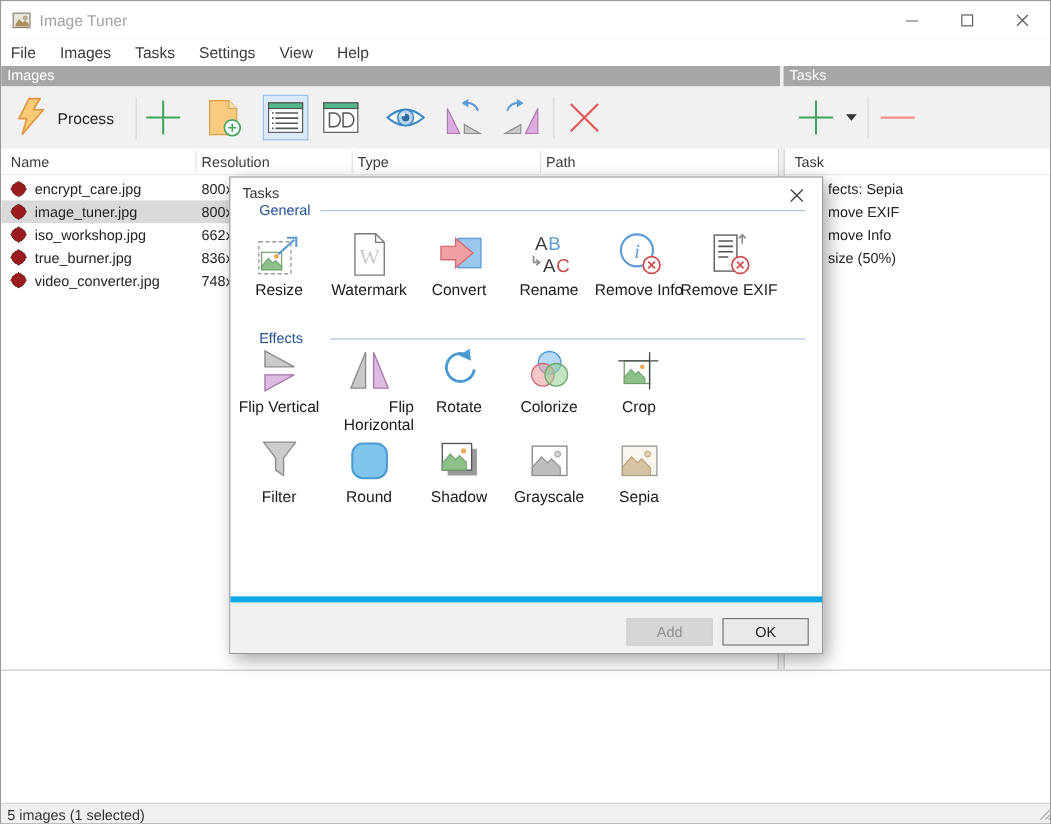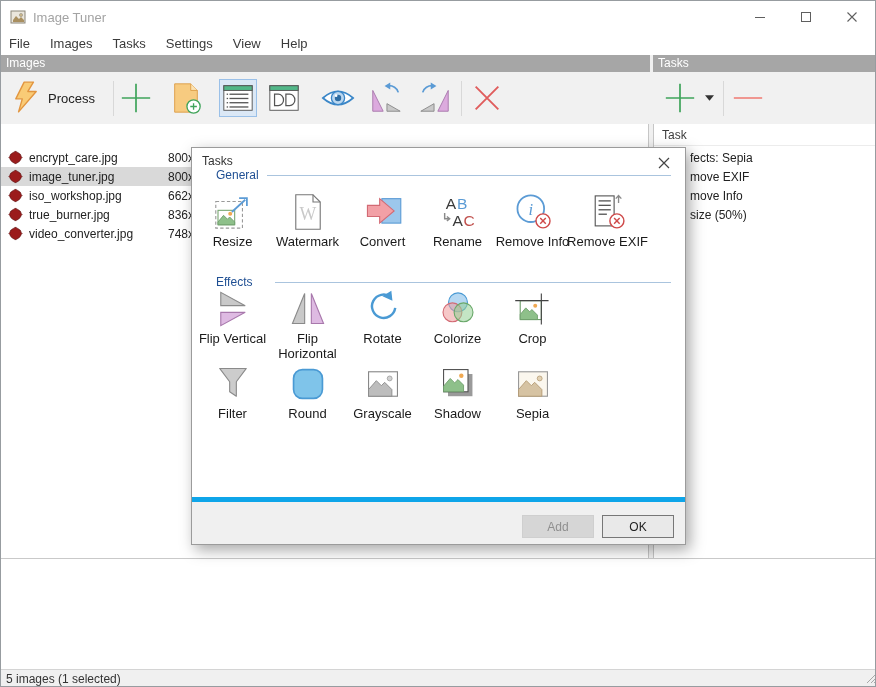--- a/index.html
+++ b/index.html
@@ -57,21 +57,21 @@
   
   .dialog { position:absolute; left:190px; top:146px; width:495px; height:398px; background:#fff; border:1px solid #9b9b9b; box-shadow:4px 5px 14px rgba(0,0,0,0.35); z-index:50; }
   .dlg-title { position:absolute; left:10px; top:6px; font-size:12px; color:#333; }
   .dlg-close { position:absolute; right:13px; top:7px; width:16px; height:16px; display:flex; align-items:center; justify-content:center; background:transparent; border:none; }
   .group-label { position:absolute; display:flex; align-items:center; left:24px; right:14px; }
   .group-label .gl-text { color:#1f4f93; font-size:12px; padding-right:8px; white-space:nowrap; }
   .group-label .gl-line { flex:1; border-top:1px solid #aac4de; }
   .cellrow { position:absolute; left:3px; width:470px; display:flex; }
   .cell { width:75px; display:flex; flex-direction:column; align-items:center; }
   .icon40 { width:40px; height:40px; }
-  .cell .lbl { font-size:13px; color:#1a1a1a; text-align:center; line-height:15px; margin-top:2px; }
+  .cell .lbl { font-size:13px; color:#1a1a1a; text-align:right; line-height:15px; margin-top:2px; }
   .cell .lbl.nw { white-space:nowrap; }
   .g-general { top:20px; } .r-general { top:44px; }
   .g-effects { top:127px;gap:15px; } .r-effects1 { top:141px; } .r-effects2 { top:216px; }
   .dlg-footer { position:absolute; left:0; bottom:0; width:100%; height:47px; background:#f0f0f0; border-top:5px solid #0ea5e9; }
   .dbtn { position:absolute; top:13px; width:72px; height:23px; font-size:12px; font-family:inherit; }
   .dbtn.add { left:330px; background:#d6d6d6; color:#8f8f8f; border:1px solid #cfcfcf; }
   .dbtn.ok  { left:410px; background:#e9e9e9; color:#222; border:1px solid #777; }
 </style>
 </head>
 <body>
@@ -210,20 +210,29 @@
     </button>
     <div class="tsep" style="left:722px"></div>
     <button class="tbtn" style="left:728px">
       <svg viewBox="0 0 36 36" width="34" height="34">
           <path d="M3 18 H33" stroke="#f0918b" stroke-width="2"></path>
         </svg>
     </button>
   </div>
 
   <div class="list-left">
+    <div class="colhead">
+      <span style="left:8px">Name</span>
+      <span style="left:167px">Resolution</span>
+      <span style="left:297px">Type</span>
+      <span style="left:454px">Path</span>
+      <div class="cdiv" style="left:162px"></div>
+      <div class="cdiv" style="left:292px"></div>
+      <div class="cdiv" style="left:449px"></div>
+    </div>
 
     <div class="lrow" style="top:24px">
       <span class="ficon"><svg viewBox="0 0 16 16" width="15" height="15">
             <path d="M8 1 C9.2 3 11 2 12 4 C14 4 13.2 6.8 15 8 C13.2 9.2 14 11 12 12 C11 14 9.2 13 8 15 C6.8 13 5 14 4 12 C2 11 2.8 9.2 1 8 C2.8 6.8 2 4 4 4 C5 2 6.8 3 8 1 Z" fill="#9b1c1c" stroke="#5e0d0d" stroke-width="0.8"></path>
           </svg></span>
       <span class="fname">encrypt_care.jpg</span>
       <span class="fres">800x</span>
     </div>
     <div class="lrow selected" style="top:43px">
       <span class="ficon"><svg viewBox="0 0 16 16" width="15" height="15">
@@ -419,37 +428,37 @@
         <span class="lbl">Filter</span>
       </div>
       <div class="cell">
         <span class="icon40"><svg viewBox="0 0 36 36">
               <rect x="5" y="5" width="26" height="26" rx="8" fill="#7fc4ea" stroke="#4a9ad4" stroke-width="1.5"></rect>
             </svg></span>
         <span class="lbl">Round</span>
       </div>
       <div class="cell">
         <span class="icon40"><svg viewBox="0 0 36 36">
-              <rect x="5" y="7" width="26" height="22" fill="#fff" stroke="#888"></rect>
-              <path d="M5 23 l7 -8 4.5 4.5 3 -3 6.5 6.5 v6 H5 z" fill="#bdbdbd" stroke="#8a8a8a" stroke-width="0.8"></path>
-              <circle cx="24" cy="13" r="2.2" fill="#d2d2d2" stroke="#9a9a9a" stroke-width="0.7"></circle>
-            </svg></span>
-        <span class="lbl">Grayscale</span>
-      </div>
-      <div class="cell">
-        <span class="icon40"><svg viewBox="0 0 36 36">
               <rect x="9" y="9" width="22" height="20" fill="#9a9a9a"></rect>
               <rect x="5" y="5" width="22" height="20" fill="#fff" stroke="#555"></rect>
               <path d="M5 20 l6 -7 4 4 3 -3 5 5 v6 H5 z" fill="#8ec08a" stroke="#6f9e6b" stroke-width="0.8"></path>
               <circle cx="21" cy="10.5" r="2" fill="#f0a952"></circle>
             </svg></span>
         <span class="lbl">Shadow</span>
       </div>
       <div class="cell">
         <span class="icon40"><svg viewBox="0 0 36 36">
+              <rect x="5" y="7" width="26" height="22" fill="#fff" stroke="#888"></rect>
+              <path d="M5 23 l7 -8 4.5 4.5 3 -3 6.5 6.5 v6 H5 z" fill="#bdbdbd" stroke="#8a8a8a" stroke-width="0.8"></path>
+              <circle cx="24" cy="13" r="2.2" fill="#d2d2d2" stroke="#9a9a9a" stroke-width="0.7"></circle>
+            </svg></span>
+        <span class="lbl">Grayscale</span>
+      </div>
+      <div class="cell">
+        <span class="icon40"><svg viewBox="0 0 36 36">
               <rect x="5" y="7" width="26" height="22" fill="#fbf7ee" stroke="#999"></rect>
               <path d="M5 23 l7 -8 4.5 4.5 3 -3 6.5 6.5 v6 H5 z" fill="#d6c3a3" stroke="#b49b73" stroke-width="0.8"></path>
               <circle cx="24" cy="13" r="2.2" fill="#e3d2b4" stroke="#b49b73" stroke-width="0.7"></circle>
             </svg></span>
         <span class="lbl">Sepia</span>
       </div>
     </div>
 
     <div class="dlg-footer">
       <button class="dbtn add" disabled="">Add</button>

